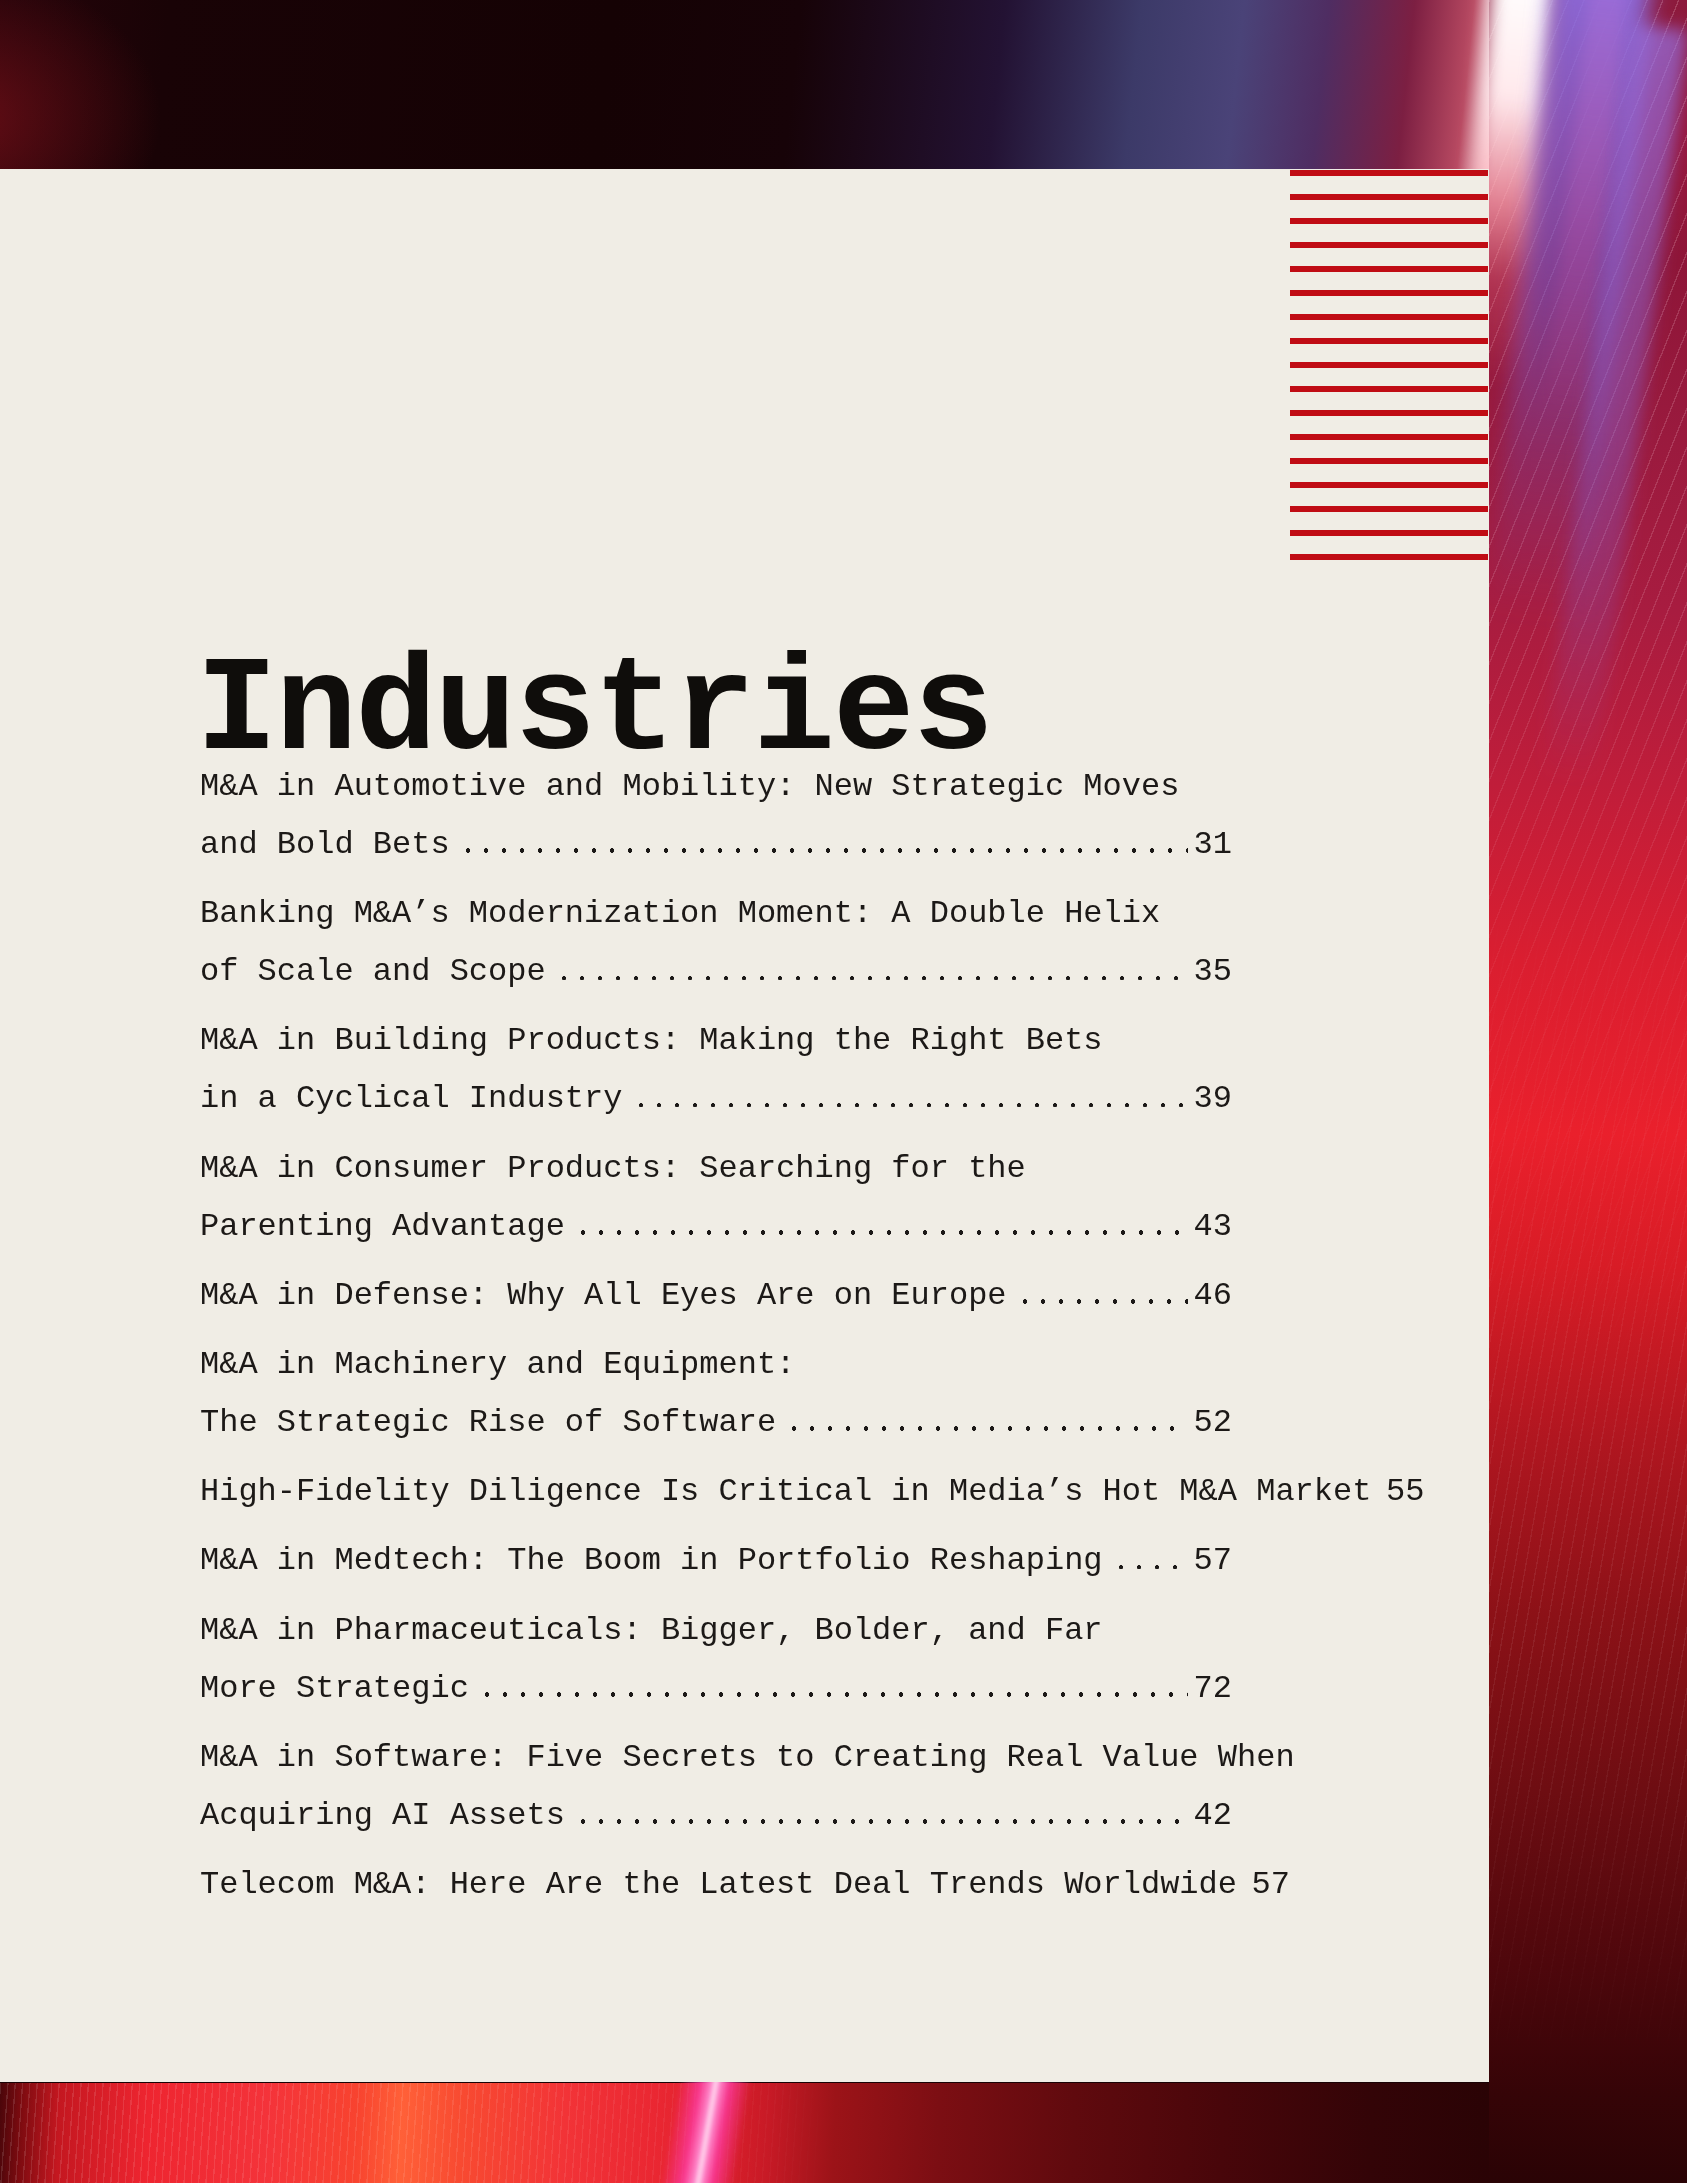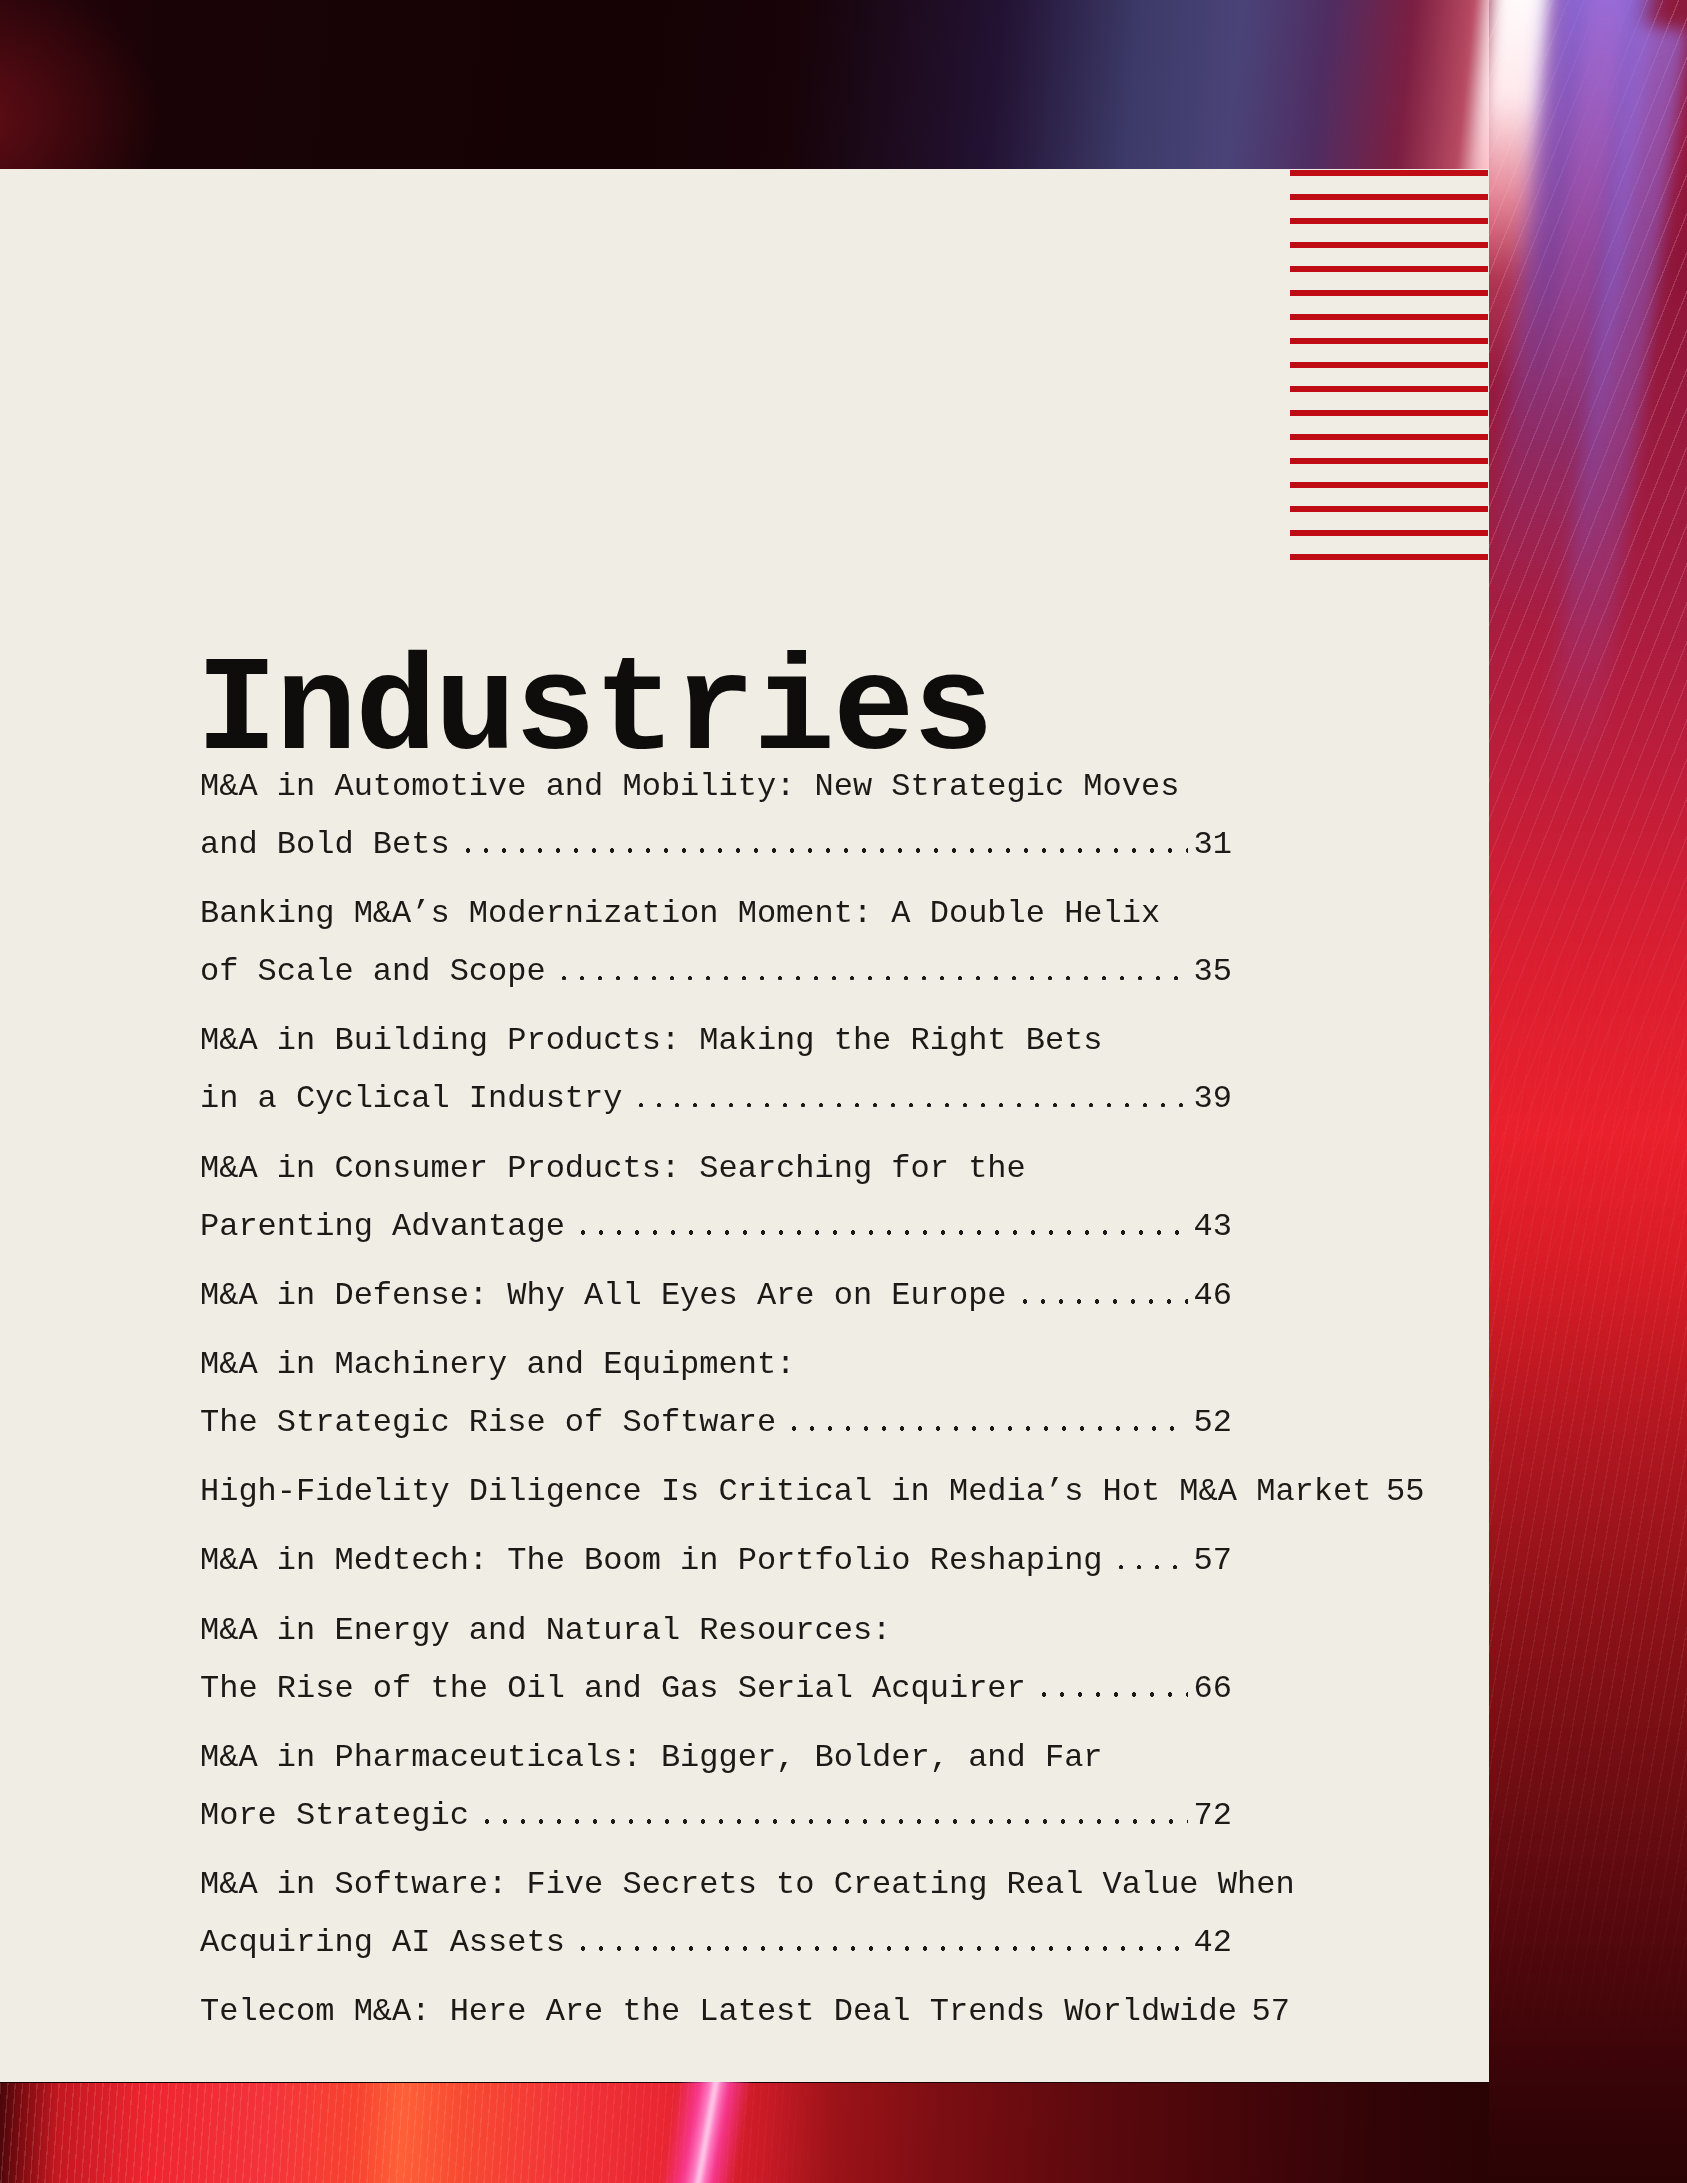--- a/index.html
+++ b/index.html
@@ -208,30 +208,20 @@
     <div class="toc-line toc-line-last">
       <span class="t">M&amp;A in Medtech: The Boom in Portfolio Reshaping</span>
       <span class="leader"></span>
       <span class="pagenum">57</span>
     </div>
   </div>
 
   <div class="toc-entry">
   </div>
 
-  <div class="toc-entry">
-    <div class="toc-line toc-line-mid">
-      <span class="t">M&amp;A in Energy and Natural Resources:</span>
-    </div>
-    <div class="toc-line toc-line-last">
-      <span class="t">The Rise of the Oil and Gas Serial Acquirer</span>
-      <span class="leader"></span>
-      <span class="pagenum">66</span>
-    </div>
-  </div>
 
   <div class="toc-entry">
     <div class="toc-line toc-line-mid">
       <span class="t">M&amp;A in Pharmaceuticals: Bigger, Bolder, and Far</span>
     </div>
     <div class="toc-line toc-line-last">
       <span class="t">More Strategic</span>
       <span class="leader"></span>
       <span class="pagenum">72</span>
     </div>

